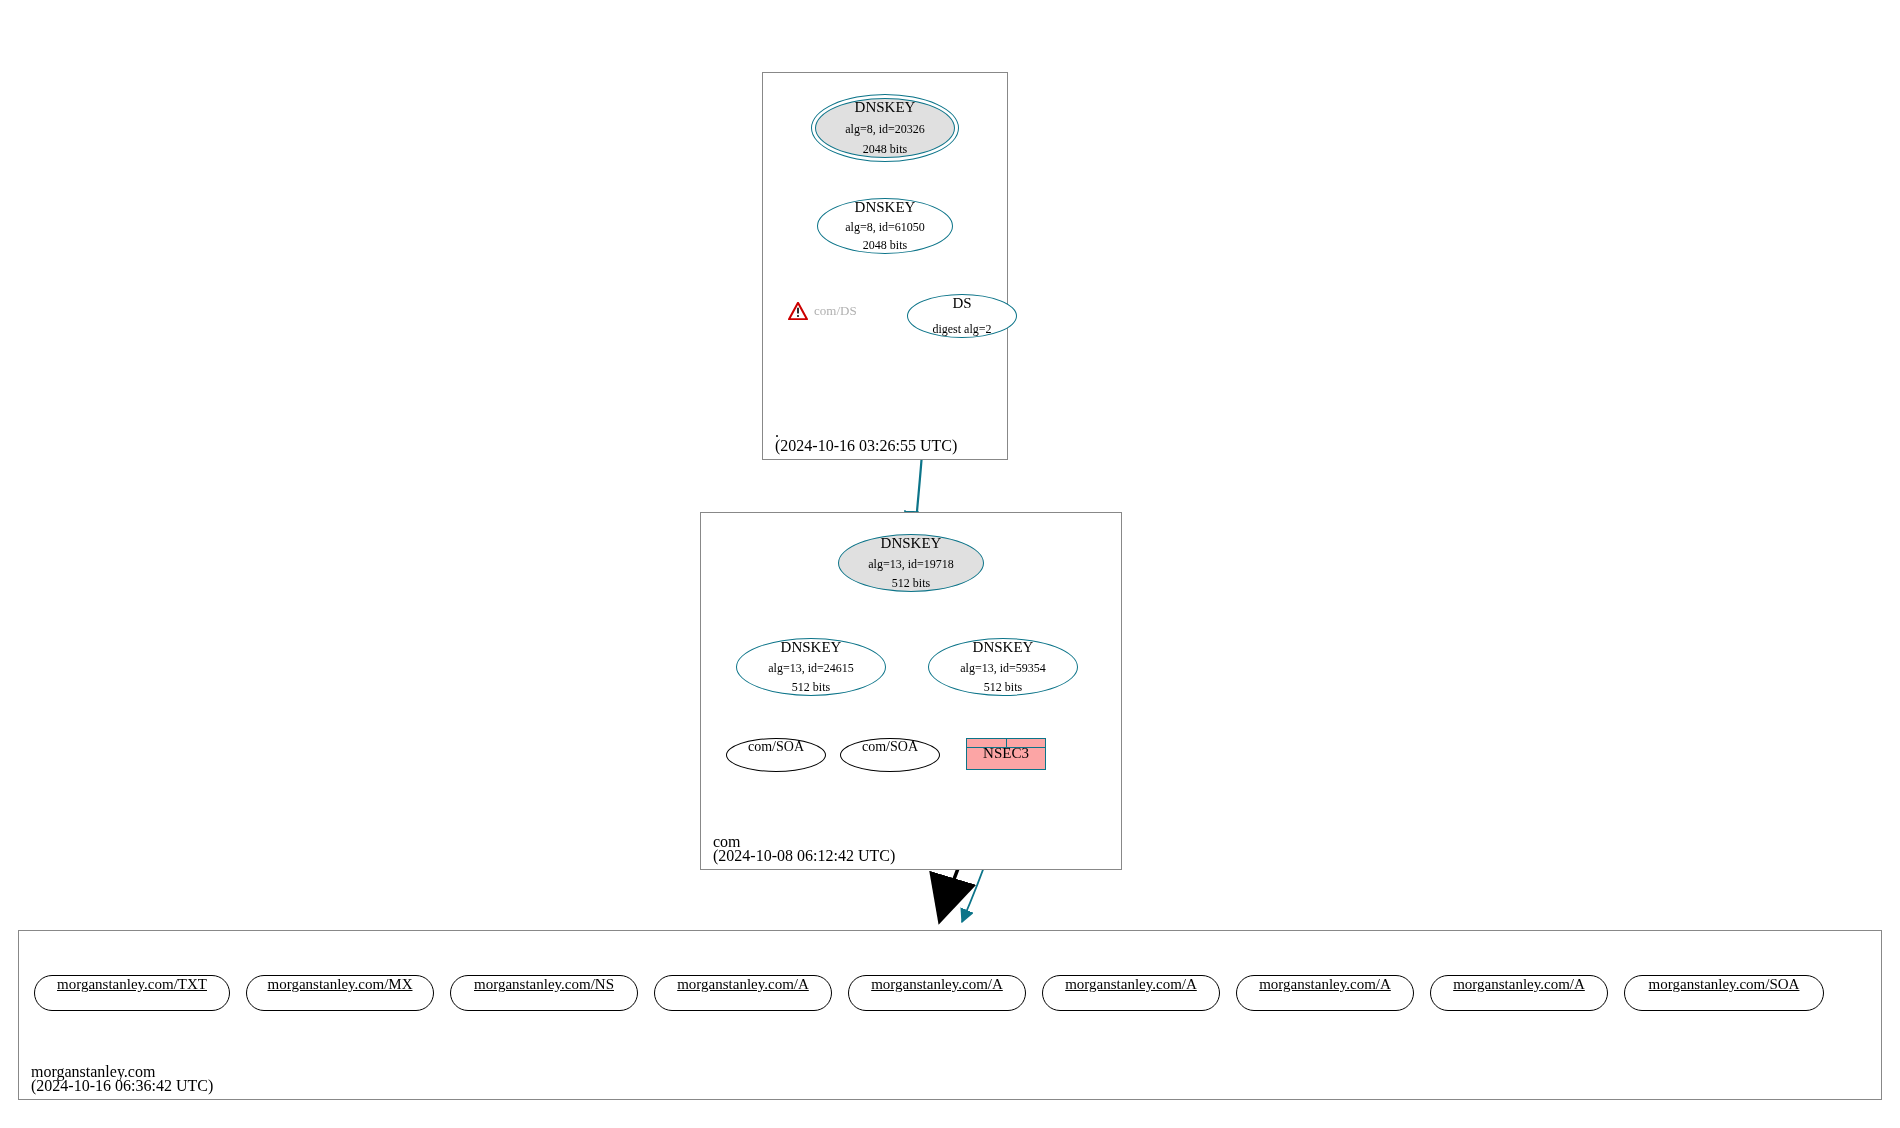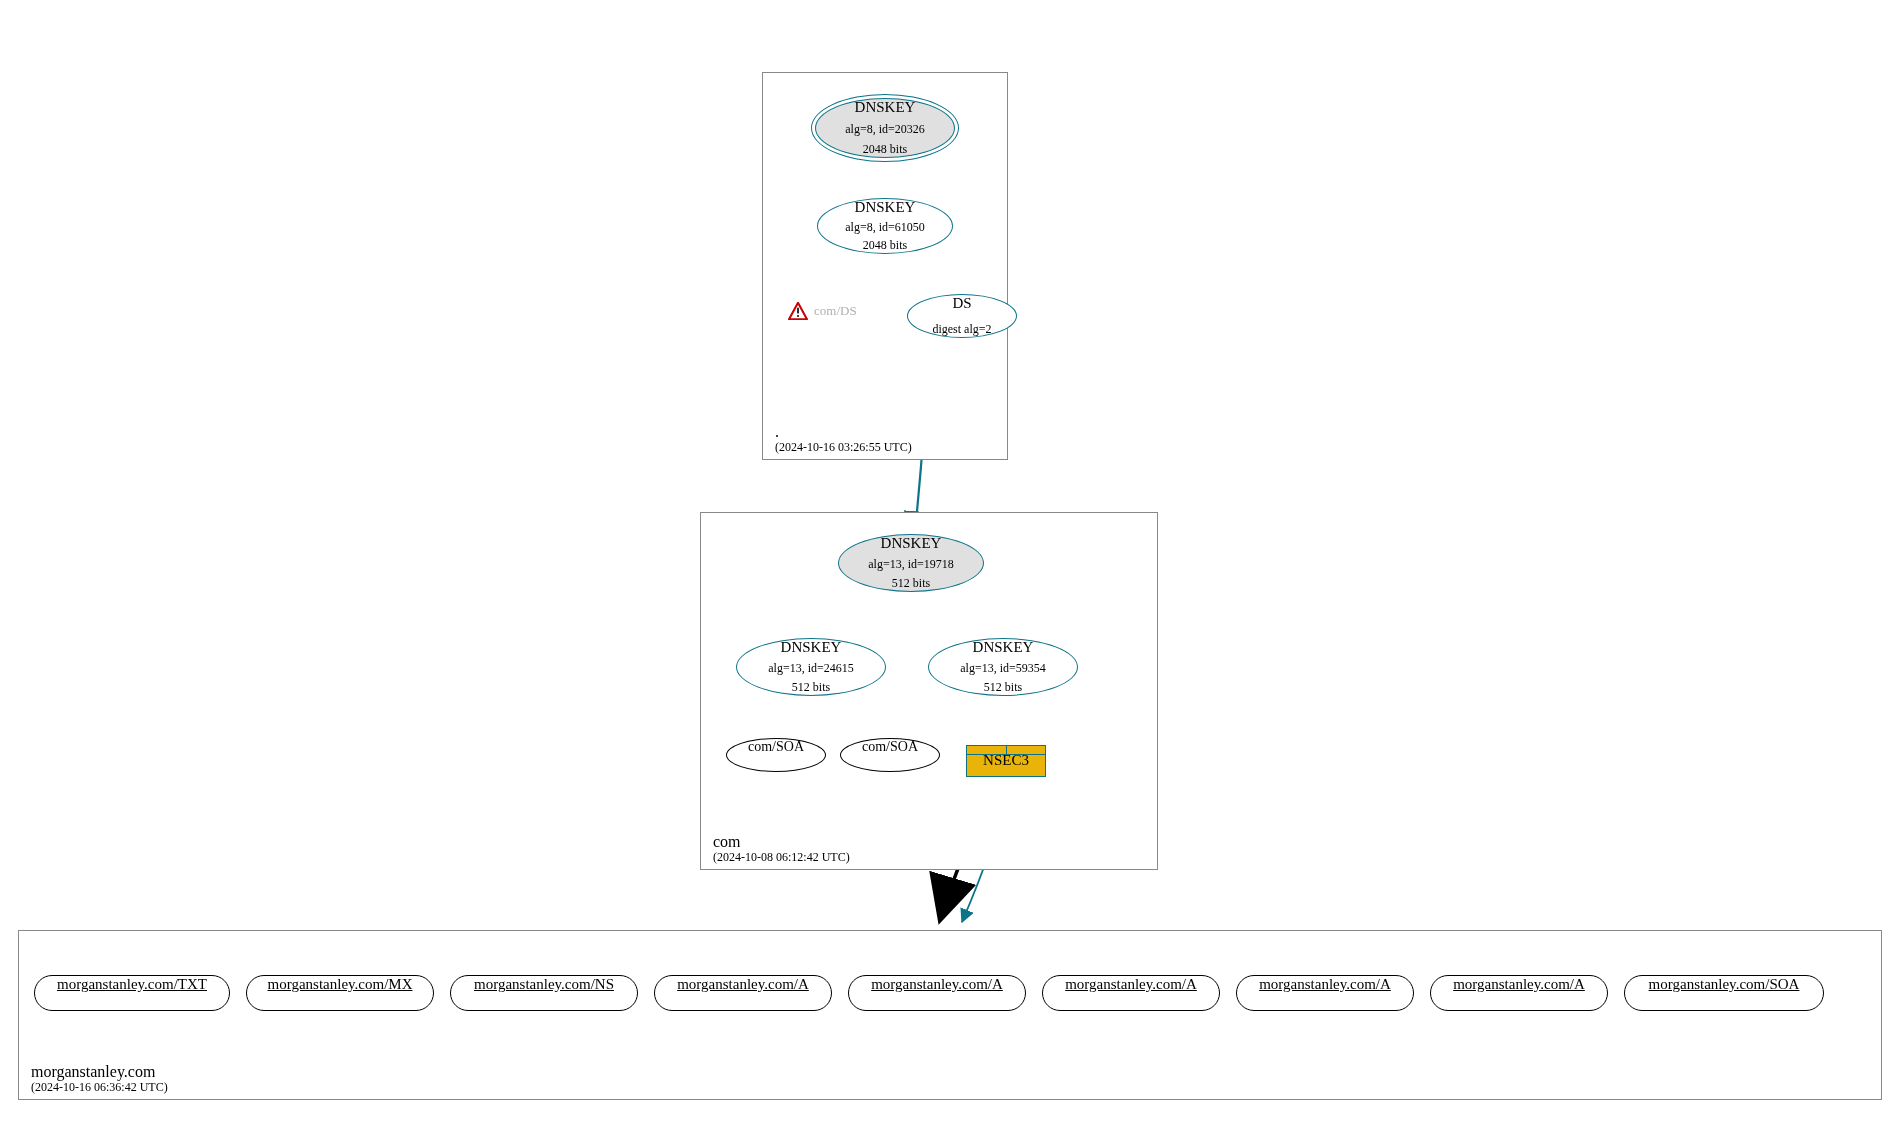--- a/index.html
+++ b/index.html
@@ -25,21 +25,21 @@
     position: absolute;
     left: 12px;
     bottom: 18px;
     font-size: 16px;
     color: #000;
   }
   .zone-ts {
     position: absolute;
     left: 12px;
     bottom: 4px;
-    font-size: 12px;
+    font-size: 16px;
     color: #000;
   }
   .node {
     position: absolute;
     box-sizing: border-box;
     display: flex;
     flex-direction: column;
     align-items: center;
     justify-content: space-between;
     text-align: center;
@@ -69,26 +69,25 @@
   .rect {
     border: 1.5px solid #000;
     border-radius: 22px;
     padding: 0 14px;
     height: 36px;
     font-size: 15px;
     text-decoration: underline;
   }
   .nsec3 {
     border: 1.5px solid #0c7489;
-    background: #eab308;
+    background: #fca5a5;
     font-size: 15px;
     display: flex;
     align-items: center;
     justify-content: center;
-    margin-top: 7px;
   }
   .nsec3::before {
     content: "";
     position: absolute;
     left: 0; right: 0; top: 8px;
     border-top: 1px solid #0c7489;
   }
   .nsec3 .divider {
     position: absolute;
     top: 0; height: 8px; width: 0;
@@ -180,21 +179,21 @@
 
   <div class="warn" style="left:788px; top:302px;">
     <svg width="20" height="18" viewBox="0 0 24 22">
       <path d="M12 1 L23 21 L1 21 Z" fill="none" stroke="#c00" stroke-width="2.5" stroke-linejoin="round"></path>
       <rect x="11" y="7" width="2" height="7" fill="#000"></rect>
       <rect x="11" y="16" width="2" height="2.2" fill="#000"></rect>
     </svg>
     <span>com/DS</span>
   </div>
 
-  <div class="zone" style="left:700px; top:512px; width:458px; height:358px;">
+  <div class="zone" style="left:700px; top:512px; width:422px; height:358px;">
     <span class="zone-label">com</span>
     <span class="zone-ts">(2024-10-08 06:12:42 UTC)</span>
   </div>
 
   <div class="node ellipse grey" style="left:838px; top:534px; width:146px; height:58px;">
     <span class="title">DNSKEY</span>
     <span>alg=13, id=19718</span>
     <span>512 bits</span>
   </div>
 

